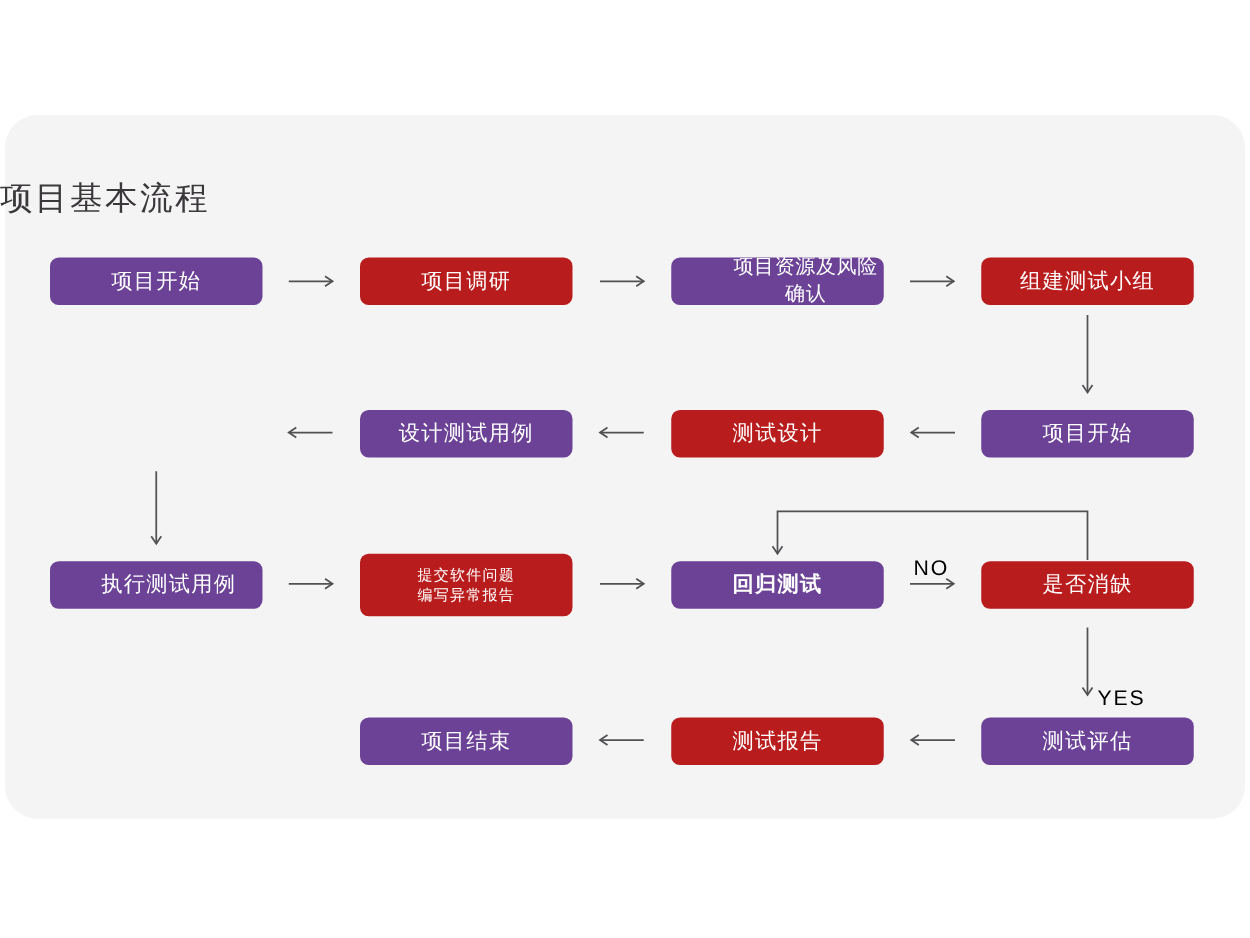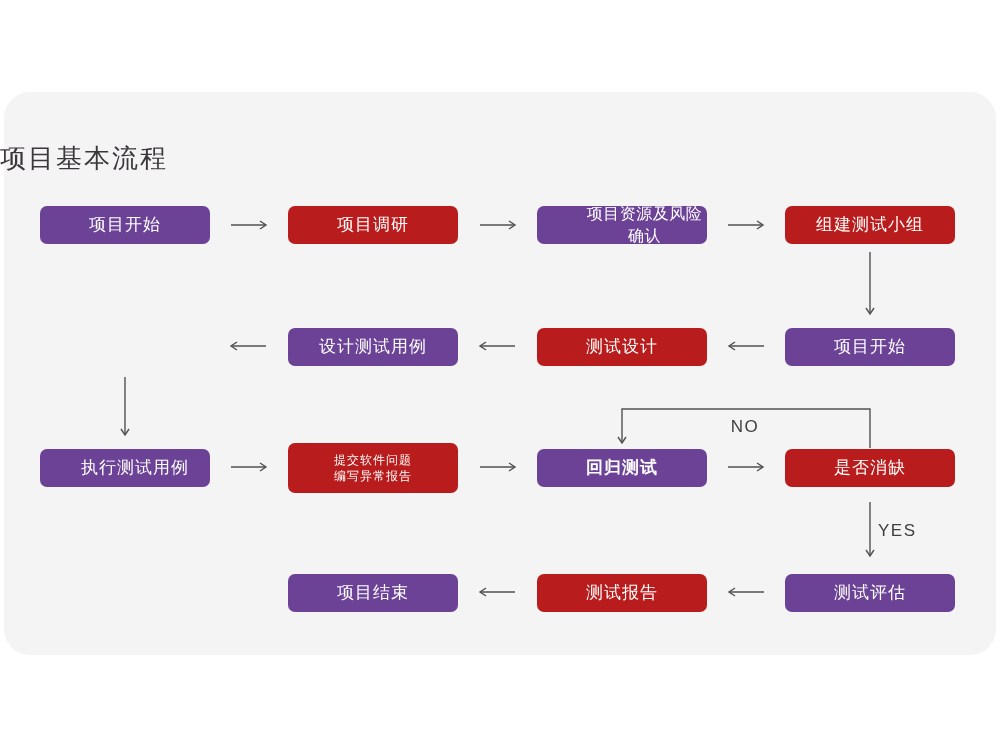--- a/index.html
+++ b/index.html
@@ -68,24 +68,25 @@
   .n7  { left: 785px; top: 328px; }
   .n8  { left: 40px;  top: 449px; padding-left: 20px; }
   .n9  { left: 288px; top: 443px; }
   .n10 { left: 537px; top: 449px; font-weight: bold; }
   .n11 { left: 785px; top: 449px; }
   .n12 { left: 288px; top: 574px; }
   .n13 { left: 537px; top: 574px; }
   .n14 { left: 785px; top: 574px; }
   .edge-label {
     position: absolute;
-    color: #404040;
+    color: #000000;
     font-size: 17px;
     letter-spacing: 1.5px;
     font-weight: 400;
+    margin-top: 28px;
   }
   .edge-label.no  { left: 745px; top: 427px; transform: translate(-50%, -50%); }
   .edge-label.yes { left: 878px; top: 531px; transform: translate(0, -50%); }
 </style>
 </head>
 <body>
 
 <div class="page">
   <div class="card"></div>
 

